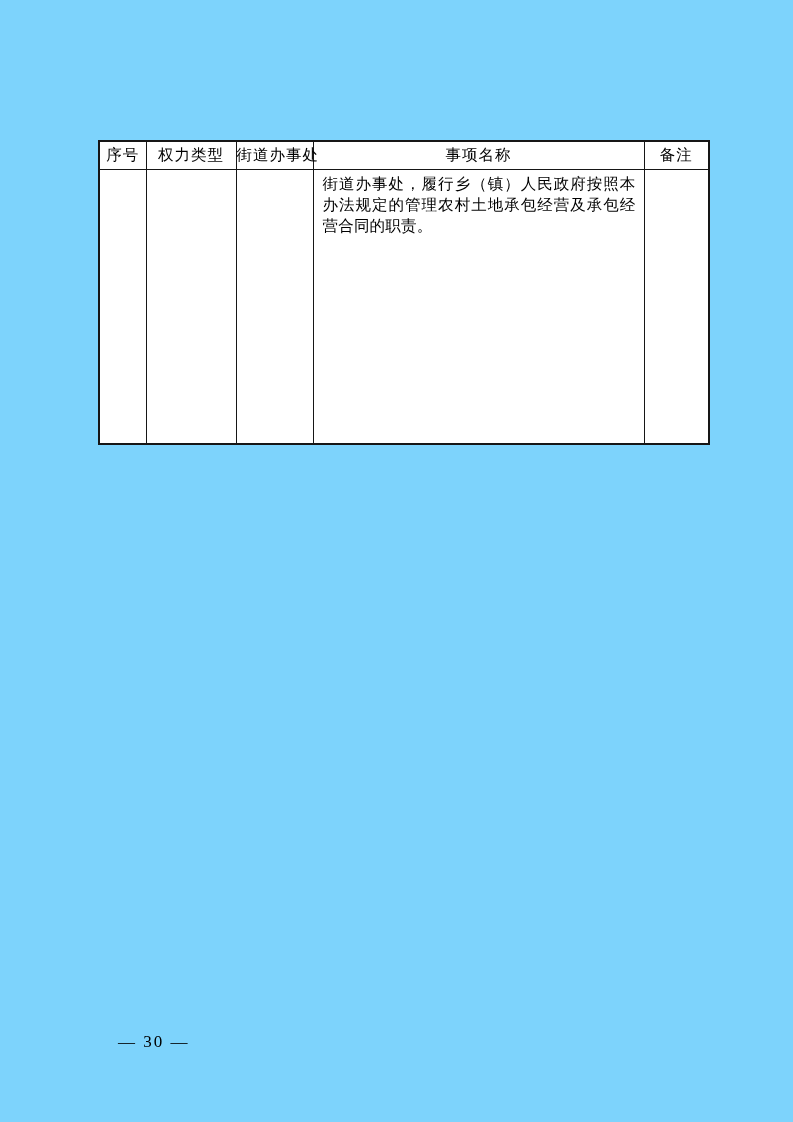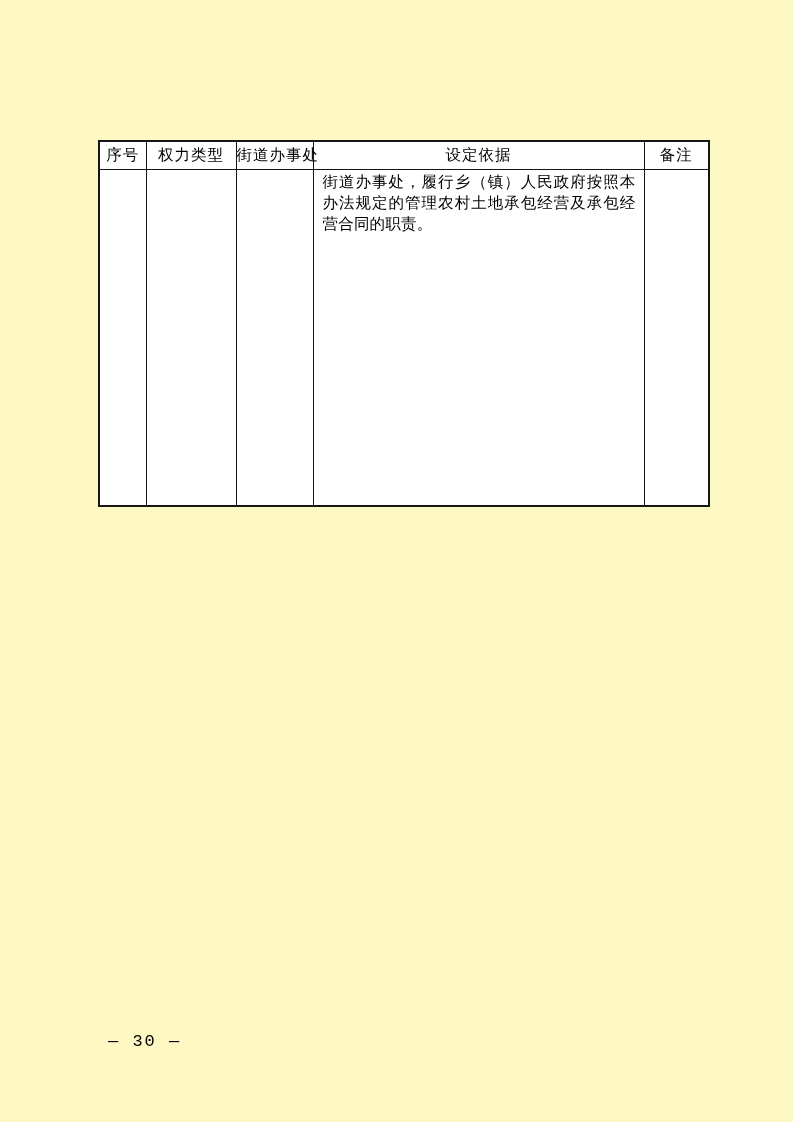--- a/index.html
+++ b/index.html
@@ -4,23 +4,23 @@
 <style>
   html, body {
     margin: 0;
     padding: 0;
     background: #ffffff;
   }
   .page {
     position: relative;
     width: 793px;
     height: 1122px;
-    background: #fef9c3;
+    background: #7dd3fc;
     color: #000000;
-    font-family: Liberation Mono, monospace;
+    font-family: Liberation Serif, serif;
     overflow: hidden;
   }
   table.doc-table {
     position: absolute;
     left: 98px;
     top: 140px;
     width: 610px;
     height: 303px;
     border-collapse: collapse;
     table-layout: fixed;
@@ -37,36 +37,36 @@
     height: 28px;
   }
   .doc-table th {
     font-size: 15.5px;
     text-align: center;
     vertical-align: middle;
     letter-spacing: 1px;
     white-space: nowrap;
   }
   .doc-table tbody tr {
-    height: 337px;
+    height: 275px;
   }
   .doc-table td {
     vertical-align: top;
   }
   .doc-table td.basis-cell {
     font-size: 15.5px;
     line-height: 21px;
     text-align: justify;
     text-justify: inter-ideograph;
     padding: 3px 8px 0 9px;
     letter-spacing: 0.2px;
   }
   .page-number {
     position: absolute;
-    left: 108px;
+    left: 118px;
     top: 1032px;
     font-size: 17px;
     letter-spacing: 2px;
     white-space: nowrap;
   }
 </style>
 </head>
 <body>
 
 <div class="page">
@@ -77,21 +77,21 @@
       <col style="width:90px">
       <col style="width:77px">
       <col style="width:331px">
       <col style="width:65px">
     </colgroup>
     <thead>
       <tr>
         <th>序号</th>
         <th>权力类型</th>
         <th>街道办事处</th>
-        <th>设定依据</th>
+        <th>事项名称</th>
         <th>备注</th>
       </tr>
     </thead>
     <tbody>
       <tr>
         <td></td>
         <td></td>
         <td></td>
         <td class="basis-cell">街道办事处，履行乡（镇）人民政府按照本办法规定的管理农村土地承包经营及承包经营合同的职责。</td>
         <td></td>

